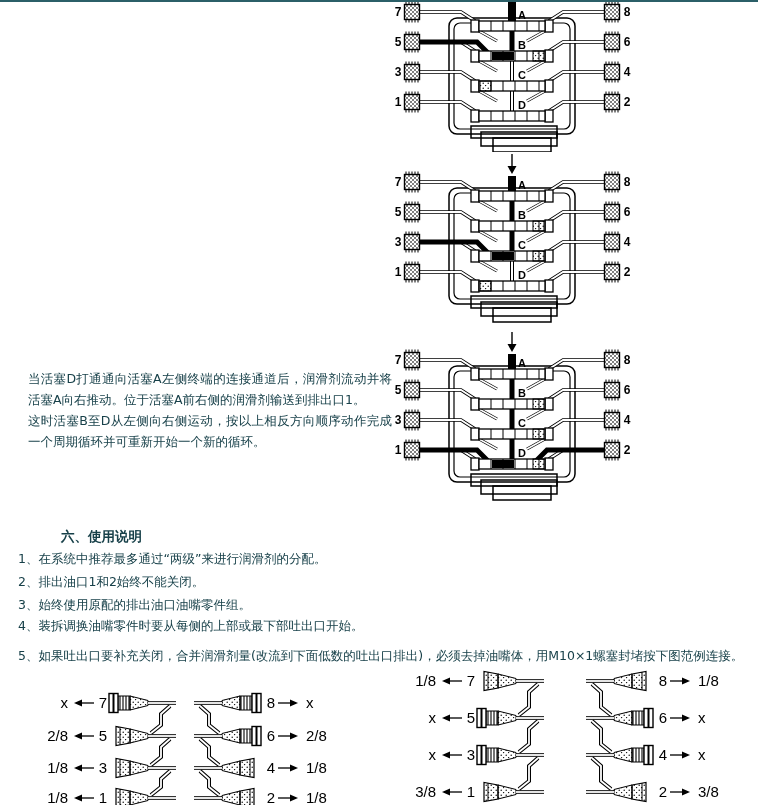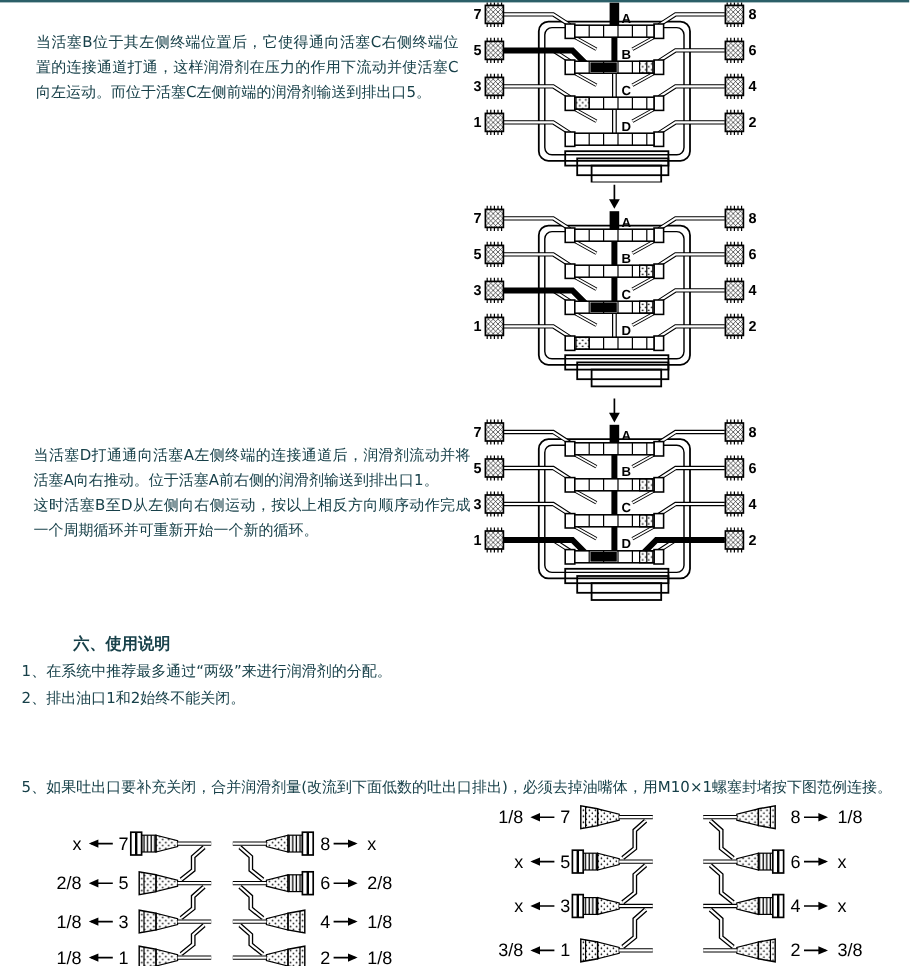--- a/index.html
+++ b/index.html
@@ -13,30 +13,31 @@
   .item{position:absolute;font-size:12.5px;white-space:nowrap;}
   svg{position:absolute;display:block;}
   svg text{font-family:"Liberation Sans","DejaVu Sans",sans-serif;}
 </style>
 </head>
 <body>
 
 <div class="page">
   <div class="topline"></div>
 
-  <div class="para" style="left:30px;top:24px;width:352px;">当活塞B位于其左侧终端位置后，它使得通向活塞C右侧终端位置的连接通道打通，这样润滑剂在压力的作用下流动并使活塞C向左运动。而位于活塞C左侧前端的润滑剂输送到排出口5。</div>
 
 
   <div class="para" style="left:28px;top:368px;width:364px;">当活塞D打通通向活塞A左侧终端的连接通道后，润滑剂流动并将活塞A向右推动。位于活塞A前右侧的润滑剂输送到排出口1。</div>
   <div class="para" style="left:28px;top:410px;width:364px;">这时活塞B至D从左侧向右侧运动，按以上相反方向顺序动作完成一个周期循环并可重新开始一个新的循环。</div>
 
   <div class="heading" style="left:18px;top:528px;">六、使用说明</div>
 
   <div class="item" style="left:18px;top:551px;">1、在系统中推荐最多通过“两级”来进行润滑剂的分配。</div>
   <div class="item" style="left:18px;top:574px;">2、排出油口1和2始终不能关闭。</div>
+  <div class="item" style="left:18px;top:597px;">3、始终使用原配的排出油口油嘴零件组。</div>
+  <div class="item" style="left:18px;top:618px;">4、装拆调换油嘴零件时要从每侧的上部或最下部吐出口开始。</div>
   <div class="item" style="left:18px;top:648px;">5、如果吐出口要补充关闭，合并润滑剂量(改流到下面低数的吐出口排出)，必须去掉油嘴体，用M10×1螺塞封堵按下图范例连接。</div>
 
   <svg id="diag0" style="left:387px;top:2px;" width="250" height="150" viewBox="0 0 250 150">
       <defs>
         <pattern id="dotsD0" width="5" height="5" patternUnits="userSpaceOnUse">
           <circle cx="1.2" cy="1.2" r="0.7" fill="#000"></circle>
           <circle cx="3.6" cy="3.6" r="0.7" fill="#000"></circle>
         </pattern>
         <pattern id="stripesD0" width="3" height="4" patternUnits="userSpaceOnUse">
           <line x1="1" y1="0" x2="1" y2="4" stroke="#000" stroke-width="1.1"></line>

